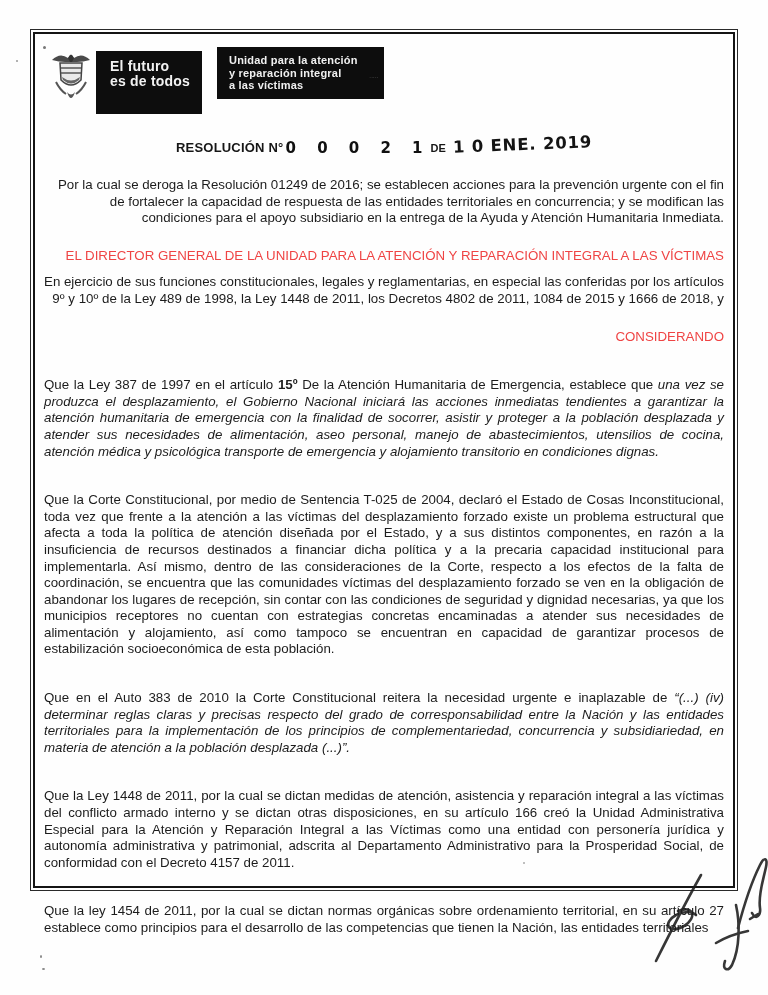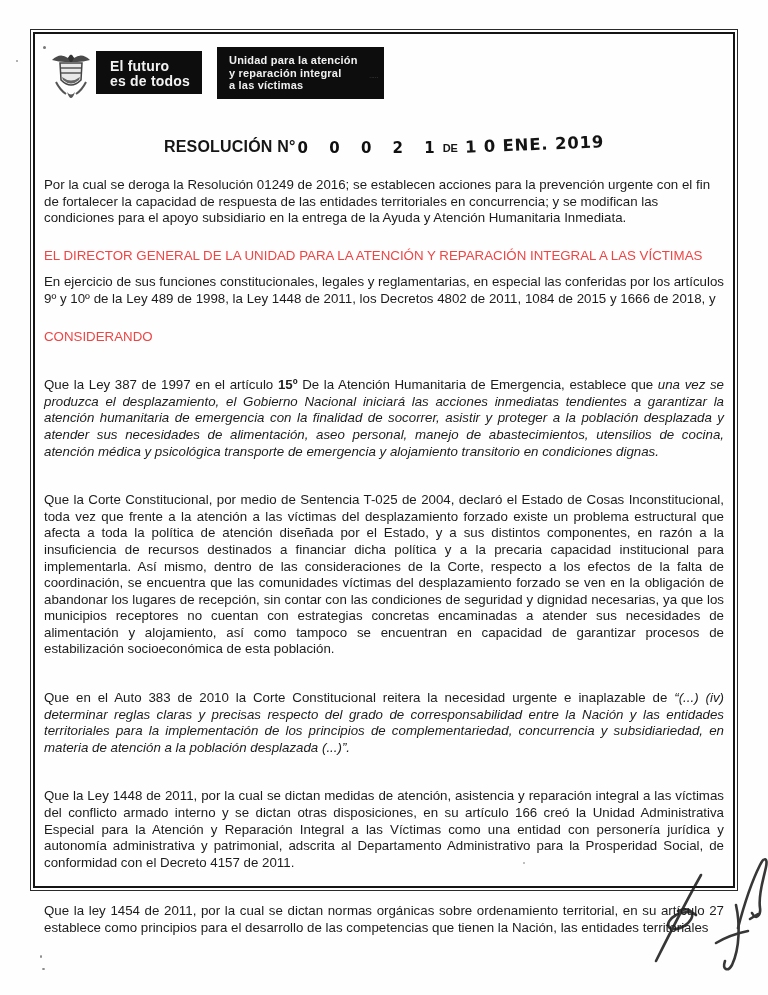--- a/index.html
+++ b/index.html
@@ -21,56 +21,56 @@
     position:absolute; left:2px; top:2px; right:2px; bottom:2px;
     border:2px solid #141414;
     padding:0 9px;
   }
   
   .header-row { display:flex; align-items:flex-start; margin:13px 0 0 6px; height:56px; }
   .coat { width:42px; height:50px; margin-top:3px; }
   .slogan-box {
     background:#0d0d0d; color:#f2f2f2;
     margin-left:4px; margin-top:4px;
-    padding:8px 12px 5px 14px;
+    padding:8px 12px 25px 14px;
     font-weight:bold; font-size:14px; line-height:15px;
     letter-spacing:0.2px;
   }
   .unit-box {
     background:#0d0d0d; color:#f0f0f0;
     margin-left:15px;
     padding:7px 26px 7px 12px;
     font-weight:bold; font-size:11px; line-height:12.5px;
     letter-spacing:0.2px;
     position:relative;
   }
   .unit-box .faint { position:absolute; right:5px; top:24px; font-size:5px; color:#8a8a8a; font-weight:normal; }
   
   .title-row {
     margin-top:34px;
     display:flex; justify-content:center; align-items:baseline;
     white-space:nowrap;
   }
-  .title-label { font-weight:bold; font-size:16px; letter-spacing:0.2px; color:#161616; }
+  .title-label { font-weight:bold; font-size:13px; letter-spacing:0.2px; color:#161616; }
   .stamp-number {
     font-family:"DejaVu Sans", sans-serif;
     font-weight:bold; font-size:15px; letter-spacing:8px;
     color:#101010; margin-left:2px;
     transform:translateY(1px); display:inline-block;
   }
   .title-de { font-weight:bold; font-size:11px; color:#161616; margin-left:0px; }
   .stamp-date {
     font-family:"DejaVu Sans", sans-serif;
     font-weight:bold; font-size:16.5px; letter-spacing:0.8px;
     color:#141414; margin-left:7px;
     transform:rotate(-2.2deg) translateY(-2px); display:inline-block;
   }
   
   p.doc { font-size:13.3px; line-height:16.6px; text-align:justify; color:#1c1c1c; }
-  p.center { text-align:left; }
+  p.center { text-align:right; }
   p.bold { font-weight:normal; color:#ef4444; }
   .it { font-style:italic; }
   .b  { font-weight:bold; }
   .mt-intro { margin-top:21px; }
   .mt-auth  { margin-top:21px; }
   .mt-exer  { margin-top:10px; }
   .mt-cons  { margin-top:21px; }
   .mt-par   { margin-top:32px; }
   
   .scribbles { position:absolute; left:598px; top:853px; width:170px; height:142px; }

